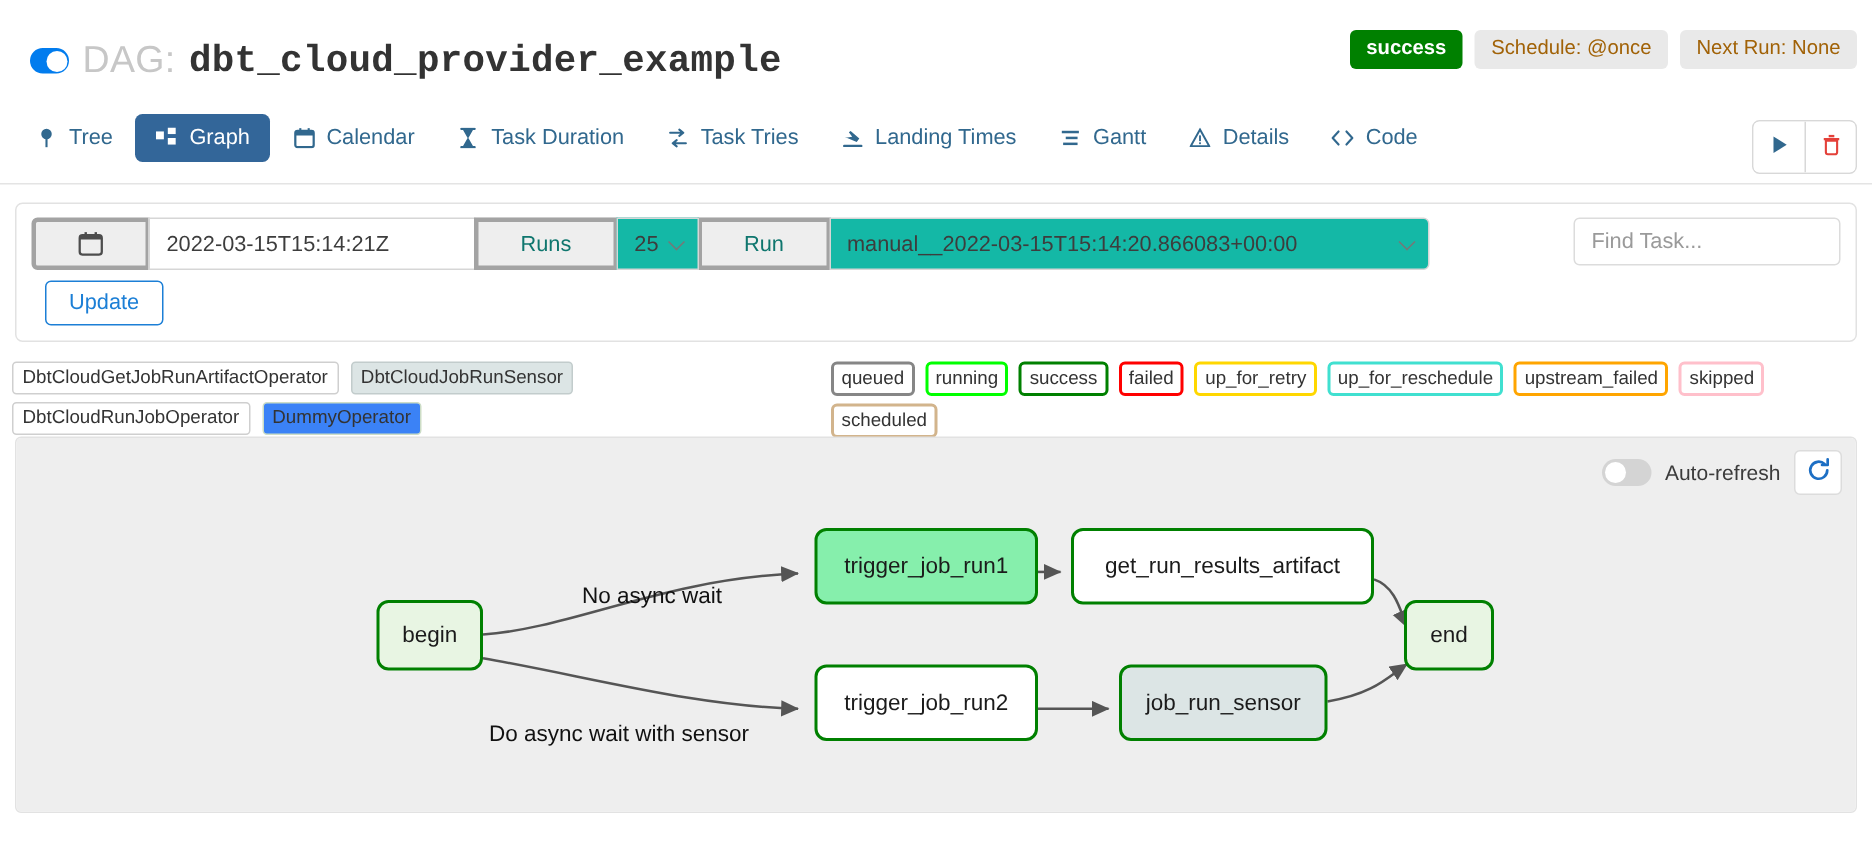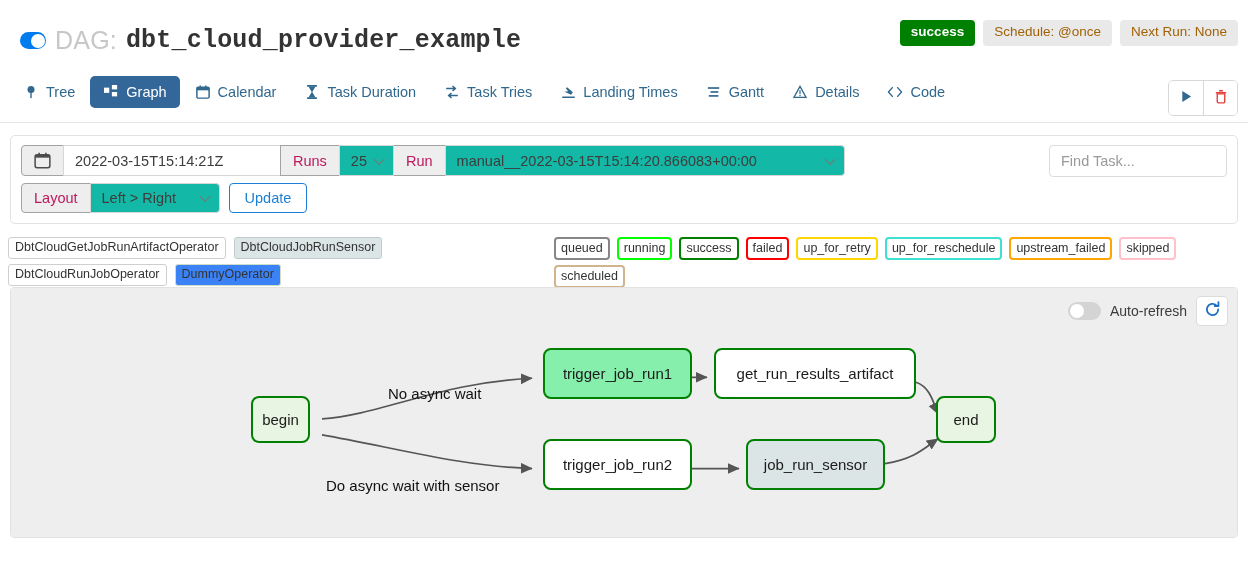--- a/index.html
+++ b/index.html
@@ -133,24 +133,24 @@
   .frow + .frow { margin-top: 7px; }
 
   .igroup { display: flex; align-items: stretch; }
   .igroup > * { border-radius: 0; }
   .igroup > *:first-child { border-top-left-radius: 4px; border-bottom-left-radius: 4px; }
   .igroup > *:last-child  { border-top-right-radius: 4px; border-bottom-right-radius: 4px; }
   .igroup > * + * { margin-left: -1px; }
 
   .addon {
     background: #eeeeee;
-    border: 1px solid #a3a3a3;
-    color: #be185d;
+    border: 3px solid #a3a3a3;
+    color: #0f766e;
     font-size: 14.5px;
-    padding: 6px 12px;
+    padding: 6px 28px;
     display: flex; align-items: center;
     white-space: nowrap;
   }
   .ctrl {
     background: #ffffff;
     border: 1px solid #d6d6d6;
     color: #3d3d3d;
     font-size: 14.5px;
     padding: 6px 11px;
     display: flex; align-items: center;
@@ -470,24 +470,20 @@
       </span>
       <span class="ctrl datefield">2022-03-15T15:14:21Z</span>
       <span class="addon">Runs</span>
       <span class="sel">25</span>
       <span class="addon">Run</span>
       <span class="sel runid">manual__2022-03-15T15:14:20.866083+00:00</span>
     </div>
   </div>
 
   <div class="frow">
-    <div class="igroup">
-      <span class="addon">Layout</span>
-      <span class="sel layout">Left &gt; Right</span>
-    </div>
     <button class="btn-update">Update</button>
   </div>
 
   <div class="findtask">Find Task...</div>
 </div>
 
 <div class="legend">
   <div class="legend-ops">
     <span class="op-chip" style="background:#ffffff;border-color:#cfcfcf">DbtCloudGetJobRunArtifactOperator</span>
     <span class="op-chip" style="background:#dce5e5;border-color:#c2cccc">DbtCloudJobRunSensor</span>
@@ -540,21 +536,21 @@
 
       <path d="M681,90 L696,90" fill="none" stroke="#555555" stroke-width="1.7" marker-end="url(#ah)"></path>
 
       <path d="M905,95 C 920,100 923,118 927,127" fill="none" stroke="#555555" stroke-width="1.7" marker-end="url(#ah)"></path>
 
       <path d="M681,182 L728,182" fill="none" stroke="#555555" stroke-width="1.7" marker-end="url(#ah)"></path>
 
       <path d="M874,177 C 905,172 915,160 927,152" fill="none" stroke="#555555" stroke-width="1.7" marker-end="url(#ah)"></path>
     </svg>
 
-    <div class="node" style="left:240px;  top:108px; width:59px;  height:47px; background:#e8f5e3;">
+    <div class="node" style="left:240px;  top:108px; width:71px;  height:47px; background:#e8f5e3;">
       <span>begin</span>
     </div>
     <div class="node" style="left:532px;  top:60px;  width:149px; height:51px; background:#86efac;">
       <span>trigger_job_run1</span>
     </div>
     <div class="node" style="left:703px;  top:60px;  width:202px; height:51px; background:#ffffff;">
       <span>get_run_results_artifact</span>
     </div>
     <div class="node" style="left:532px;  top:151px; width:149px; height:51px; background:#ffffff;">
       <span>trigger_job_run2</span>

